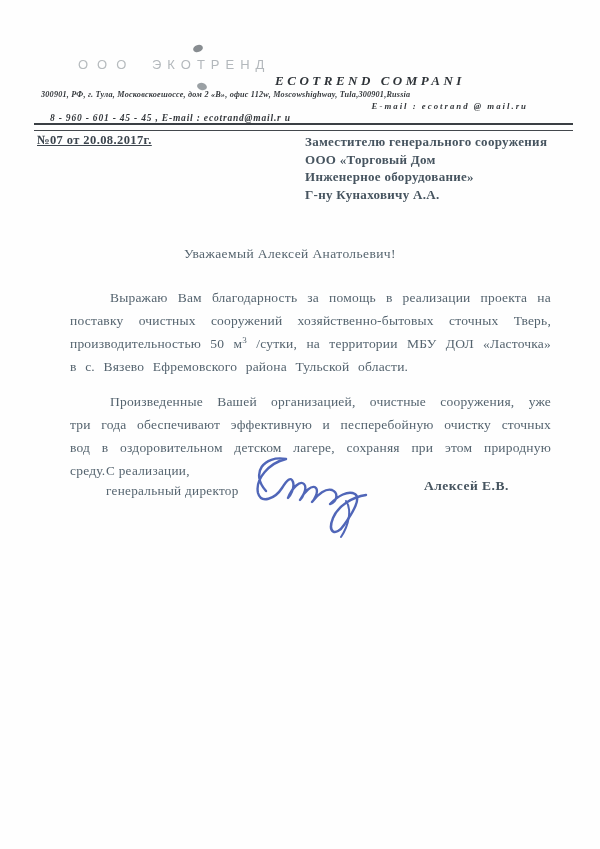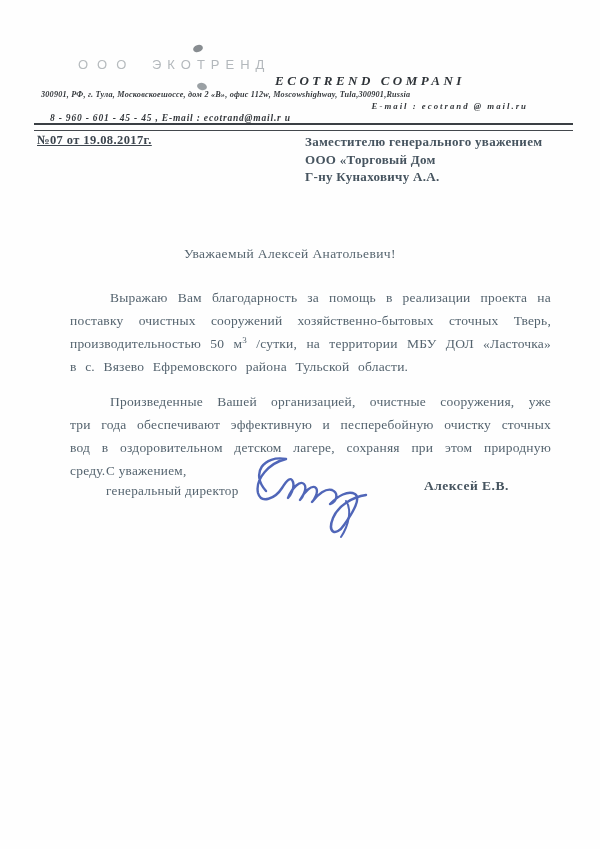--- a/index.html
+++ b/index.html
@@ -110,37 +110,38 @@
   <div class="logo-name">ЭКОТРЕНД</div>
   <div class="leaf leaf-top"></div>
   <div class="leaf leaf-bottom"></div>
 
   <div class="company-en">ECOTREND COMPANI</div>
   <div class="address-line">300901, РФ, г. Тула, Московскоешоссе, дом 2 «В», офис 112w, Moscowshighway, Tula,300901,Russia</div>
   <div class="email-right">E-mail : ecotrand @ mail.ru</div>
   <div class="phone-line2">8 - 960 - 601 - 45 - 45 ,  E-mail : ecotrand@mail.r u</div>
   <div class="rule-double"></div>
 
-  <div class="ref-number">№07 от 19.08.2017г.</div>
+  <div class="ref-number">№07 от 20.08.2017г.</div>
 
   <div class="recipient">
-    <div>Заместителю генерального уважением</div>
+    <div>Заместителю генерального сооружения</div>
     <div>ООО «Торговый Дом</div>
+    <div>Инженерное оборудование»</div>
     <div>Г-ну Кунаховичу А.А.</div>
   </div>
 
   <div class="salutation">Уважаемый Алексей Анатольевич!</div>
 
   <div class="body-text">
     <p><span>Выражаю Вам благодарность за помощь в реализации проекта на поставку очистных сооружений хозяйственно-бытовых сточных Тверь, производительностью 50 м</span><sup>3</sup><span> /сутки, на территории МБУ ДОЛ «Ласточка» в с. Вязево Ефремовского района Тульской области.</span></p>
     <p>Произведенные Вашей организацией, очистные сооружения, уже три года обеспечивают эффективную и песперебойную очистку сточных вод в оздоровительном детском лагере, сохраняя при этом природную среду.</p>
   </div>
 
   <div class="closing">
-    <div>С уважением,</div>
+    <div>С реализации,</div>
     <div>генеральный директор</div>
   </div>
 
   <div class="signature-wrap">
     <svg width="160" height="100" viewBox="0 0 160 100">
       <path d="M24,44 C8,26 22,8 44,12 C27,16 13,32 16,46 C19,57 33,52 40,41
                C45,33 49,29 51,35 C53,41 48,49 46,51
                C50,41 58,33 62,37 C66,41 60,51 58,53
                C62,45 70,37 74,41 C77,45 72,53 70,55
                C76,47 84,41 90,43 C97,46 95,55 88,57

